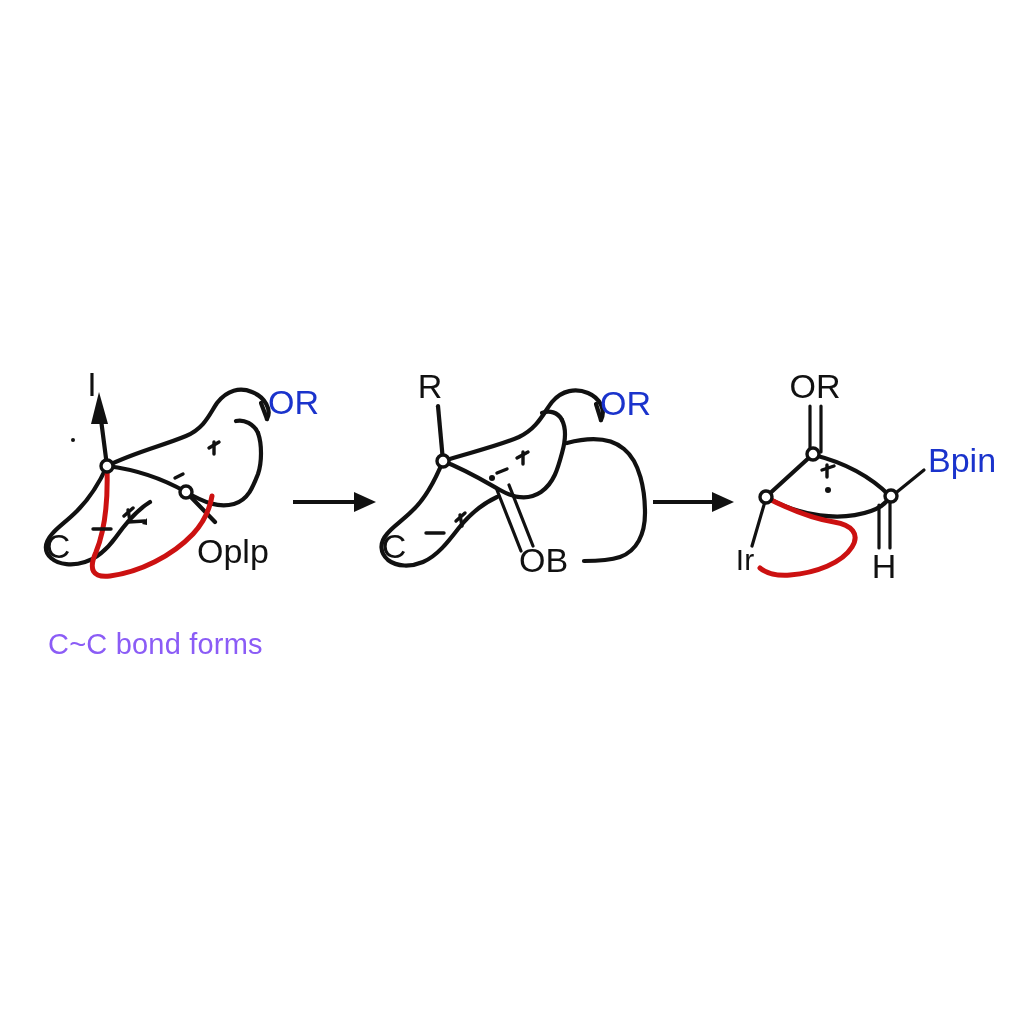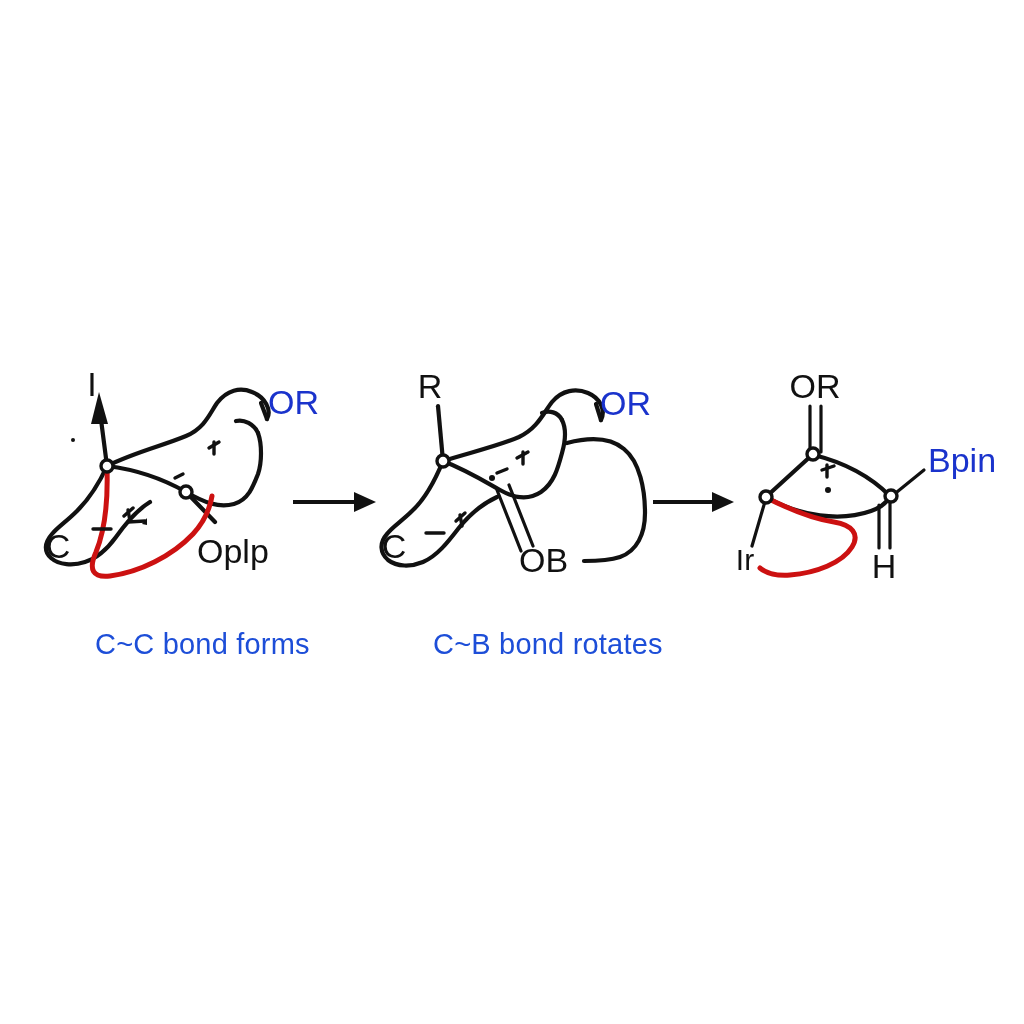--- a/index.html
+++ b/index.html
@@ -35,24 +35,23 @@
     top: 0;
     width: 1024px;
     height: 1024px;
     pointer-events: none;
   }
   .caption {
     position: absolute;
     font-family: "Liberation Sans", sans-serif;
     font-size: 29px;
     letter-spacing: 0.2px;
-    color: #1d4ed8;
+    color: #8b5cf6;
     white-space: nowrap;
     pointer-events: auto;
-    margin-left: 47px;
   }
   .cap-1 { left: 48px;  top: 628px; }
   .cap-2 { left: 386px; top: 628px; }
   .cap-3 { left: 756px; top: 628px; }
 
   
   .bond {
     fill: none;
     stroke: #111111;
     stroke-width: 4.2;
@@ -318,16 +317,15 @@
       <text class="lbl" x="815" y="398" text-anchor="middle">OR</text>
       <text class="lbl-small" x="745" y="570" text-anchor="middle">Ir</text>
       <text class="lbl" x="884" y="578" text-anchor="middle">H</text>
       <text class="lbl-blue" x="928" y="472">Bpin</text>
     </g>
 
   </svg>
 
   <div class="caption-layer">
     <div class="caption cap-1">C~C bond forms</div>
-    <div class="caption cap-2">C~B bond rotates</div>
   </div>
 
 </div>
 
 </body></html>

